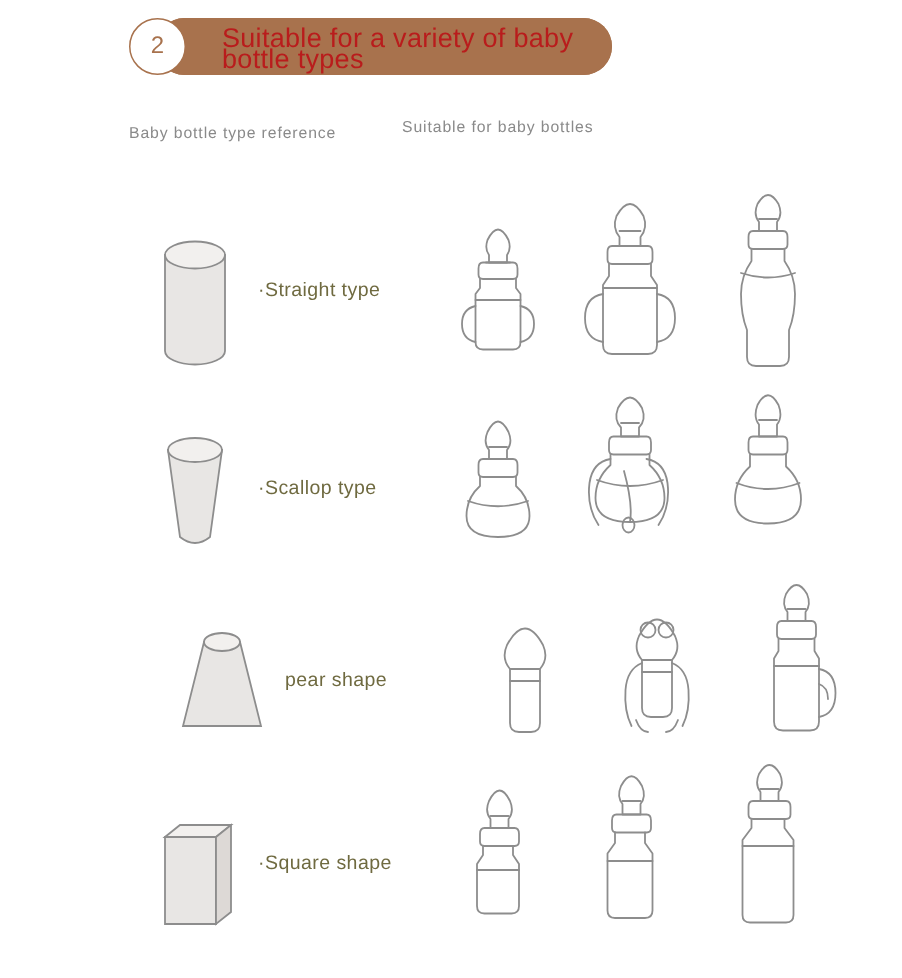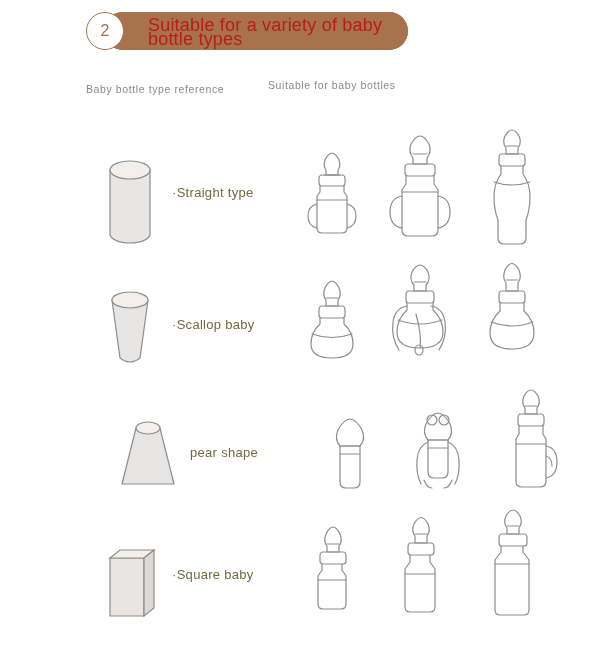--- a/index.html
+++ b/index.html
@@ -185,21 +185,21 @@
   </div>
 </div>
 
 <div class="row" id="row1">
   <div class="ref-cell">
     <svg width="80" height="130" viewBox="0 0 80 130">
       <path d="M22 38 L30 96 q10 8 20 0 L58 38 Z" fill="#e8e6e4" stroke="#8d8d8d" stroke-width="1.2"></path>
       <ellipse cx="40" cy="38" rx="18" ry="8" fill="#f2f0ee" stroke="#8d8d8d" stroke-width="1.2"></ellipse>
     </svg>
   </div>
-  <div class="row-label">·Scallop baby</div>
+  <div class="row-label">·Scallop type</div>
 
   <div class="bottle-cell c0">
     <svg width="96" height="130" viewBox="0 0 96 130">
       <g fill="none" stroke="#8d8d8d" stroke-width="1.2" stroke-linejoin="round" stroke-linecap="round">
         <path d="M41 26 q7 -14 14 0 q3 7 -1 12 l0 6 -12 0 0 -6 q-4 -5 -1 -12 Z"></path>
         <path d="M42 36 l12 0"></path>
         <path d="M38 44 l20 0 q3 0 3 4 l0 5 q0 3 -3 3 l-20 0 q-3 0 -3 -3 l0 -5 q0 -4 3 -4 Z"></path>
         <path d="M36 56 l0 6 q-9 8 -9 20 0 14 21 14 21 0 21 -14 0 -12 -9 -20 l0 -6"></path>
         <path d="M28 72 q20 7 40 0"></path>
       </g>
@@ -286,21 +286,21 @@
 </div>
 
 <div class="row" id="row3">
   <div class="ref-cell">
     <svg width="80" height="130" viewBox="0 0 80 130">
       <path d="M20 46 L20 104 L54 104 L54 46 Z" fill="#e8e6e4" stroke="#8d8d8d" stroke-width="1.2"></path>
       <path d="M20 46 L30 38 L64 38 L54 46 Z" fill="#f2f0ee" stroke="#8d8d8d" stroke-width="1.2"></path>
       <path d="M54 46 L64 38 L64 96 L54 104 Z" fill="#ddd9d6" stroke="#8d8d8d" stroke-width="1.2"></path>
     </svg>
   </div>
-  <div class="row-label">·Square baby</div>
+  <div class="row-label">·Square shape</div>
 
   <div class="bottle-cell c0">
     <svg width="96" height="130" viewBox="0 0 96 130">
       <g fill="none" stroke="#8d8d8d" stroke-width="1.2" stroke-linejoin="round" stroke-linecap="round">
         <path d="M42 22 q7 -14 14 0 q3 7 -1 12 l0 6 -12 0 0 -6 q-4 -5 -1 -12 Z"></path>
         <path d="M43 32 l12 0"></path>
         <path d="M39 40 l20 0 q3 0 3 4 l0 5 q0 3 -3 3 l-20 0 q-3 0 -3 -3 l0 -5 q0 -4 3 -4 Z"></path>
         <path d="M38 52 l0 6 -4 6 0 28 q0 5 5 5 l18 0 q5 0 5 -5 l0 -28 -4 -6 0 -6"></path>
         <path d="M34 68 l28 0"></path>
       </g>

